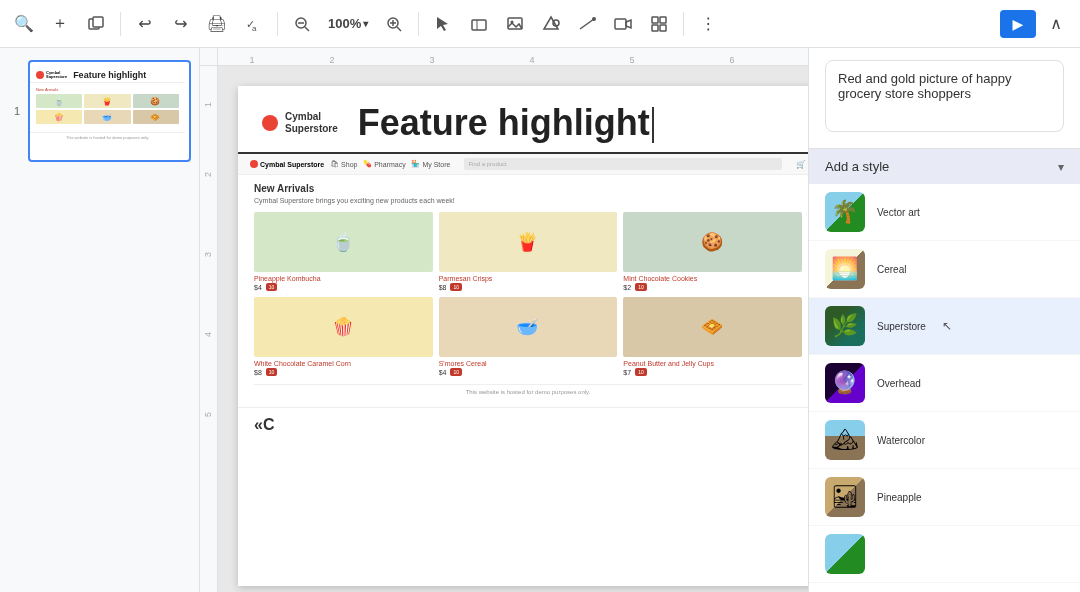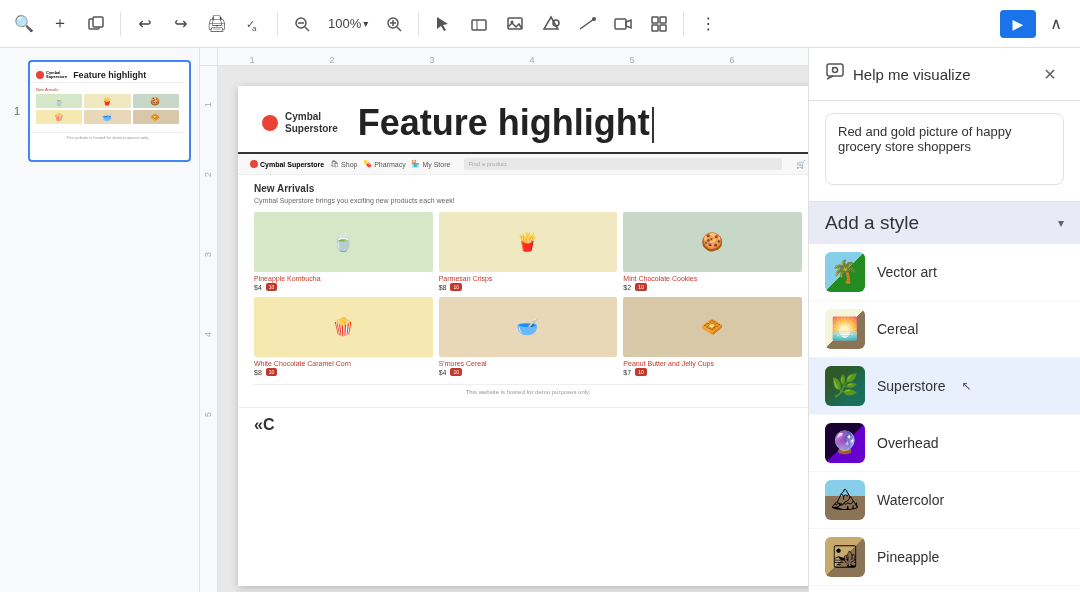--- a/index.html
+++ b/index.html
@@ -28,20 +28,21 @@
       width: 1px; height: 24px;
       background: #e0e0e0;
       margin: 0 4px;
     }
     .zoom-control {
       display: flex; align-items: center; gap: 2px;
       font-size: 13px; color: #444;
       padding: 4px 6px;
       border-radius: 4px;
       cursor: pointer;
+      font-weight: bold;
     }
 
     
     .main-area {
       display: flex;
       flex: 1;
       overflow: hidden;
     }
 
     
@@ -287,21 +288,21 @@
       overflow-y: auto;
     }
     .style-header-row {
       display: flex;
       align-items: center;
       justify-content: space-between;
       padding: 10px 16px;
       background: #e8eaf6;
     }
     .style-header-label {
-      font-size: 19px;
+      font-size: 13px;
       color: #333;
     }
     .style-dropdown-arrow {
       font-size: 12px;
       color: #666;
     }
 
     .style-list {
       overflow-y: auto;
     }
@@ -318,21 +319,21 @@
       width: 40px; height: 40px;
       border-radius: 6px;
       overflow: hidden;
       flex-shrink: 0;
       display: flex;
       align-items: center;
       justify-content: center;
       font-size: 20px;
     }
     .style-name {
-      font-size: 14px;
+      font-size: 10px;
       color: #333;
     }
 
     
     .canvas-wrapper {
       display: flex;
       flex-direction: column;
       flex: 1;
       overflow: auto;
     }
@@ -625,34 +626,20 @@
           <div class="slide-footer">
             <div class="footer-logo">«C</div>
           </div>
         </div>
       </div>
     </div>
   </div>
 
   <div class="right-panel">
 
-    <div class="panel-header">
-      <div class="panel-title-row">
-        <span style="font-size:18px;">
-          <svg width="20" height="20" viewBox="0 0 20 20" fill="none">
-            <rect x="2" y="2" width="16" height="12" rx="2" stroke="#555" stroke-width="1.5" fill="none"></rect>
-            <line x1="2" y1="17" x2="8" y2="14" stroke="#555" stroke-width="1.5"></line>
-            <circle cx="10" cy="8" r="2.5" stroke="#555" stroke-width="1.5" fill="none"></circle>
-            <line x1="7" y1="5" x2="9" y2="7" stroke="#555" stroke-width="1"></line>
-          </svg>
-        </span>
-        <span class="panel-title">Help me visualize</span>
-      </div>
-      <div class="close-btn">✕</div>
-    </div>
 
     <div class="prompt-area">
       <textarea class="prompt-textarea" style="">Red and gold picture of happy grocery store shoppers</textarea>
     </div>
 
     <div class="style-section">
       <div class="style-header-row">
         <span class="style-header-label">Add a style</span>
         <span class="style-dropdown-arrow">▾</span>
       </div>

